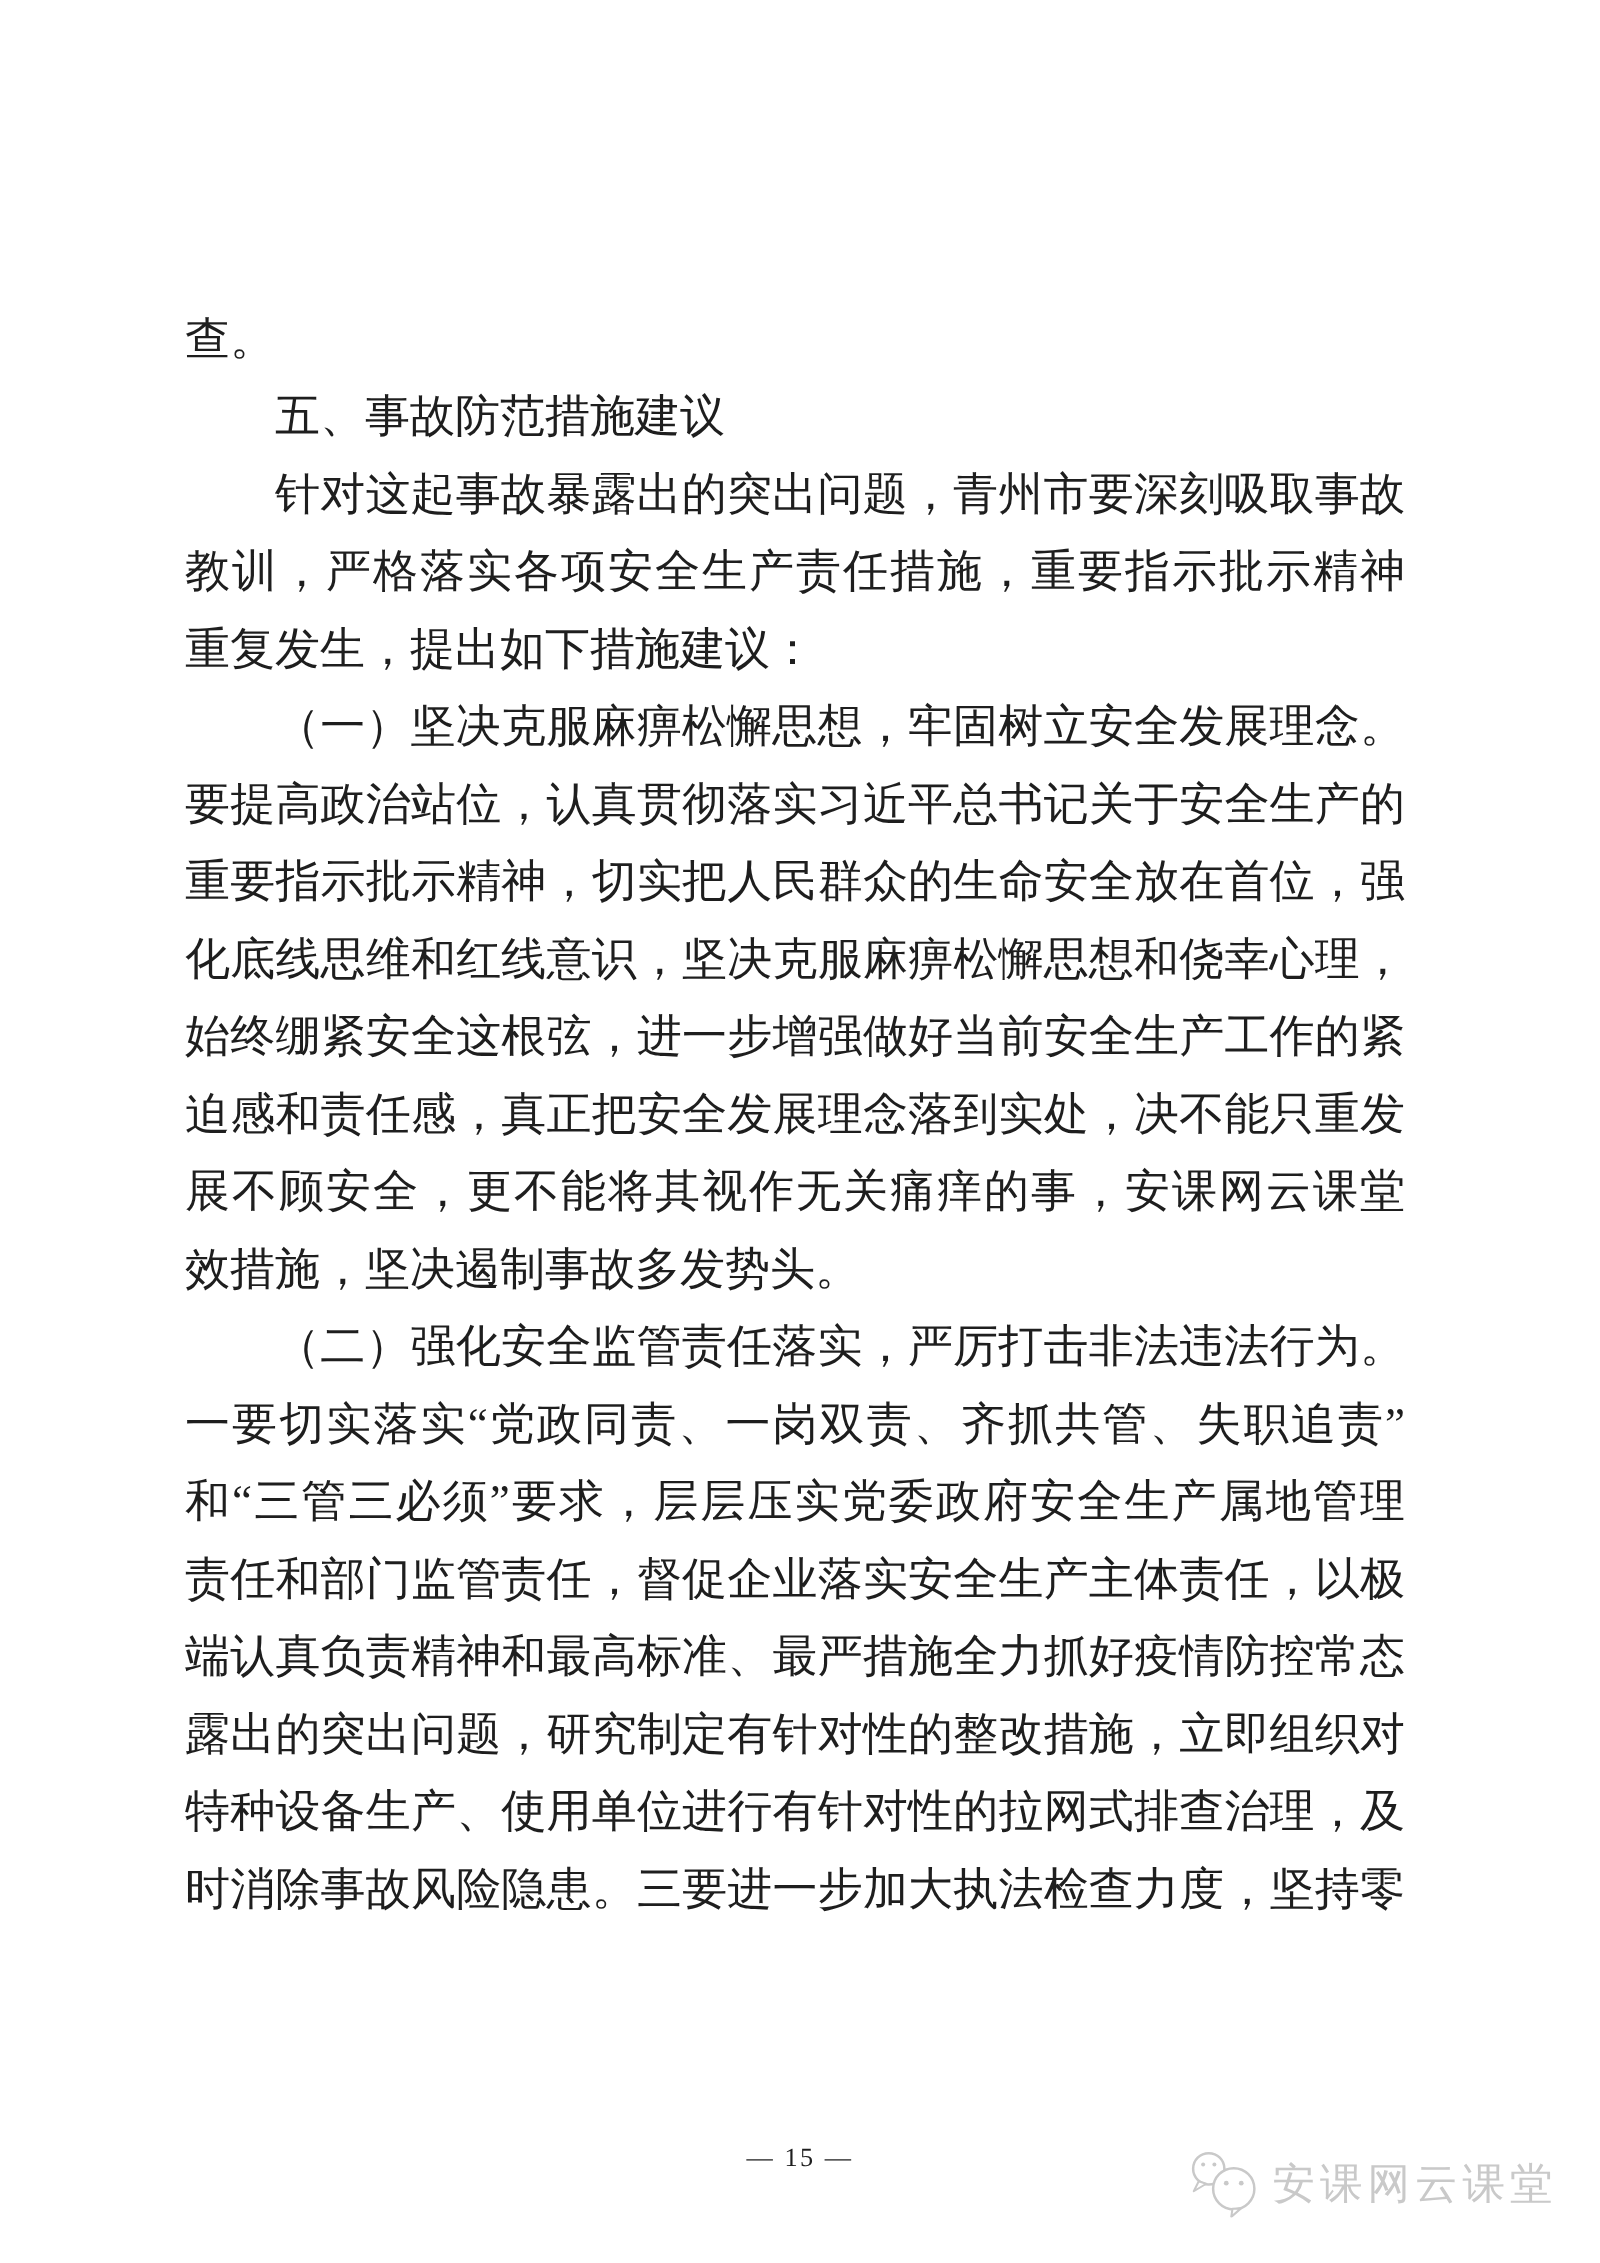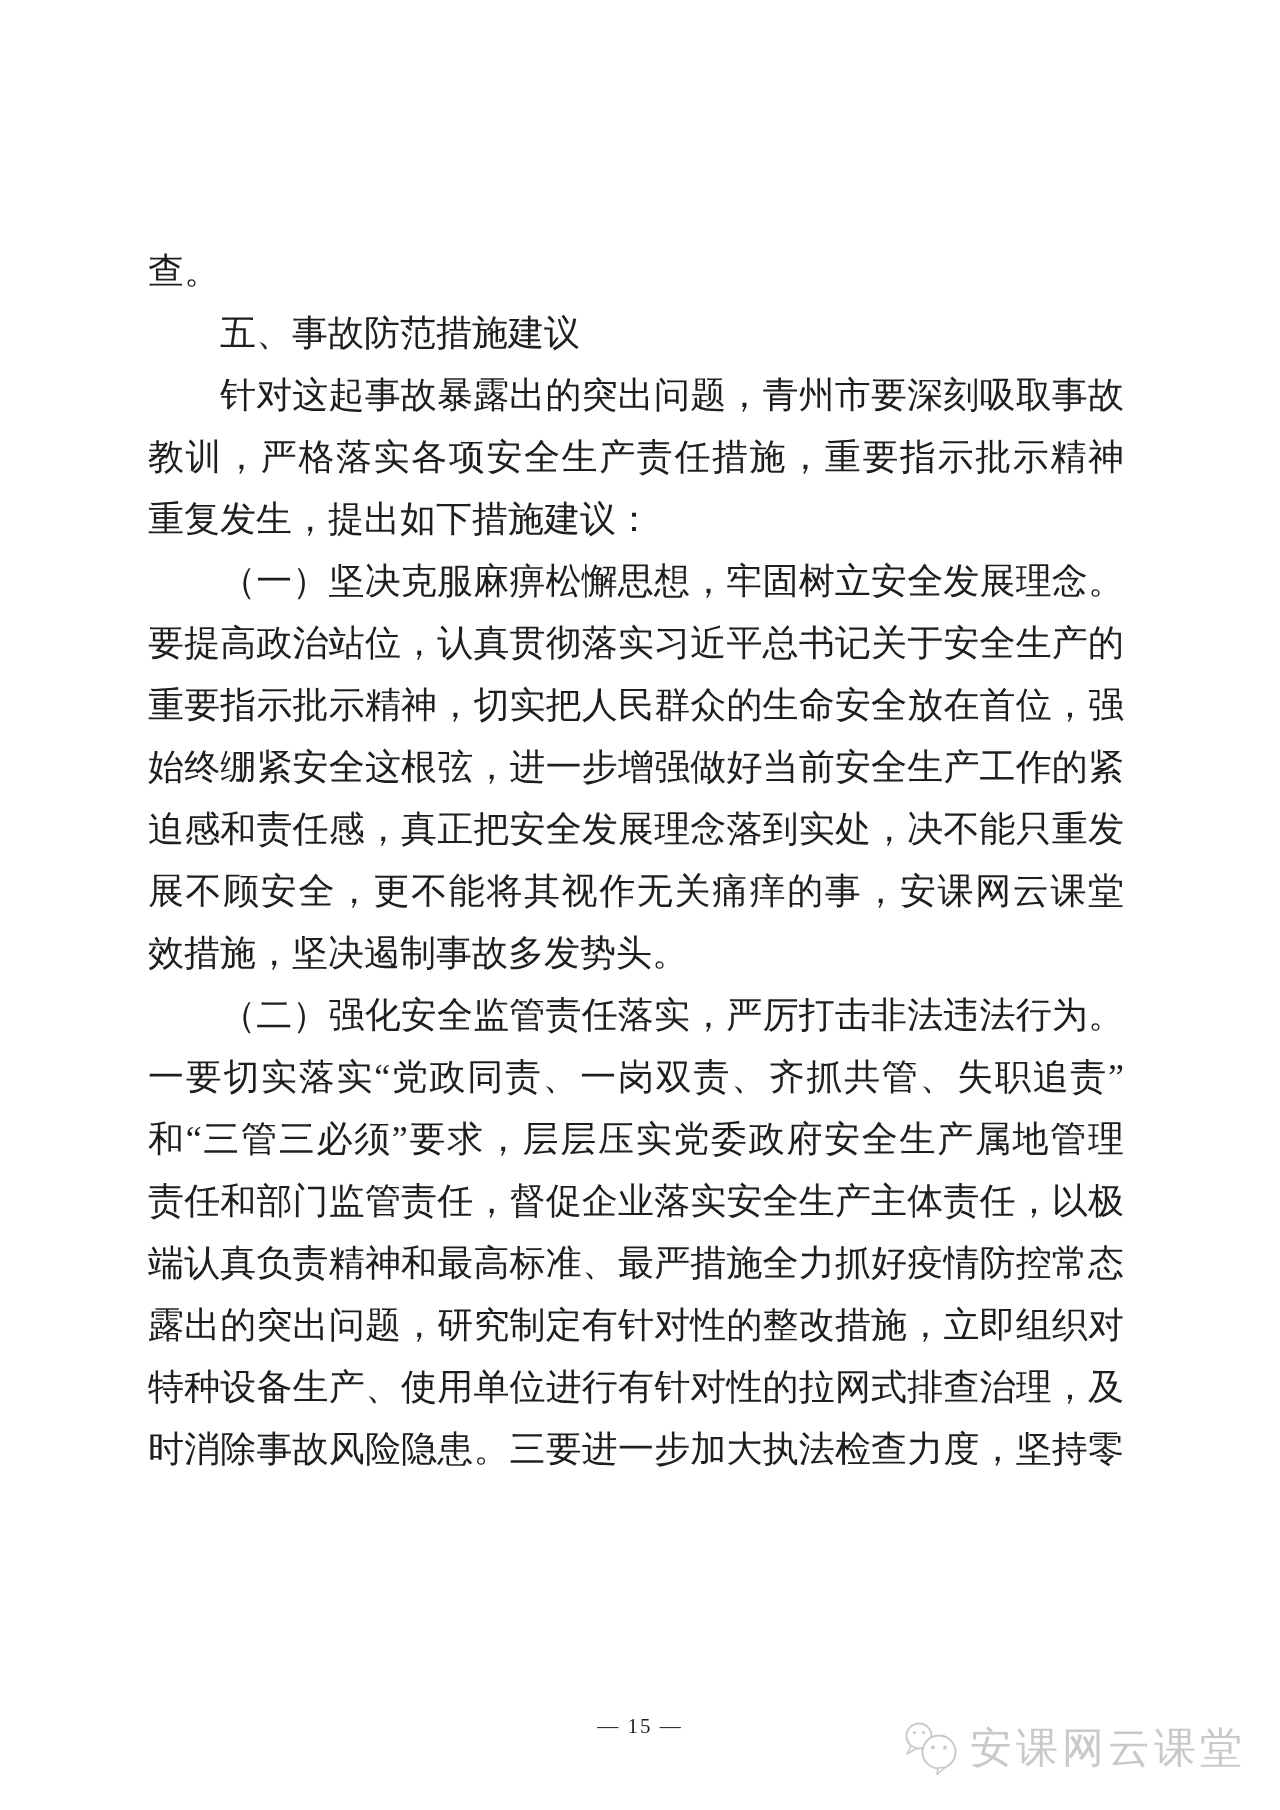--- a/index.html
+++ b/index.html
@@ -35,41 +35,42 @@
   }
   .watermark {
     position: absolute;
     top: 1720px; right: 34px;
     display: flex; align-items: center; gap: 8px;
     color: var(--wm-color, #c9c9c9);
   }
   .wm-icon { width: 60px; height: 54px; flex: 0 0 auto; }
   .wm-text {
     font-family: Liberation Sans, sans-serif;
-    font-size: 42px;
+    font-size: 34px;
     letter-spacing: 4px;
     color: var(--wm-color, #c9c9c9);
     text-shadow: 1px 1px 0 #ffffff;
     white-space: nowrap;
   }
 </style>
 </head>
 <body>
 
 <main class="page">
 
   <section class="doc">
       <div class="line"><span>查。</span></div>
       <div class="line indent"><span class="b">五、事故防范措施建议</span></div>
       <div class="line just indent"><span>针对这起事故暴露出的突出问题，青州市要深刻吸取事故</span></div>
       <div class="line just"><span>教训，严格落实各项安全生产责任措施，重要指示批示精神</span></div>
       <div class="line"><span>重复发生，提出如下措施建议：</span></div>
       <div class="line just indent"><span class="b">（一）坚决克服麻痹松懈思想，牢固树立安全发展理念。</span></div>
       <div class="line just"><span>要提高政治站位，认真贯彻落实习近平总书记关于安全生产的</span></div>
       <div class="line just"><span>重要指示批示精神，切实把人民群众的生命安全放在首位，强</span></div>
+      <div class="line just"><span>化底线思维和红线意识，坚决克服麻痹松懈思想和侥幸心理，</span></div>
       <div class="line just"><span>始终绷紧安全这根弦，进一步增强做好当前安全生产工作的紧</span></div>
       <div class="line just"><span>迫感和责任感，真正把安全发展理念落到实处，决不能只重发</span></div>
       <div class="line just"><span>展不顾安全，更不能将其视作无关痛痒的事，安课网云课堂</span></div>
       <div class="line"><span>效措施，坚决遏制事故多发势头。</span></div>
       <div class="line just indent"><span class="b">（二）强化安全监管责任落实，严厉打击非法违法行为。</span></div>
       <div class="line just"><span class="b">一要</span><span>切实落实“党政同责、一岗双责、齐抓共管、失职追责”</span></div>
       <div class="line just"><span>和“三管三必须”要求，层层压实党委政府安全生产属地管理</span></div>
       <div class="line just"><span>责任和部门监管责任，督促企业落实安全生产主体责任，以极</span></div>
       <div class="line just"><span>端认真负责精神和最高标准、最严措施全力抓好疫情防控常态</span></div>
       <div class="line just"><span>露出的突出问题，研究制定有针对性的整改措施，立即组织对</span></div>

